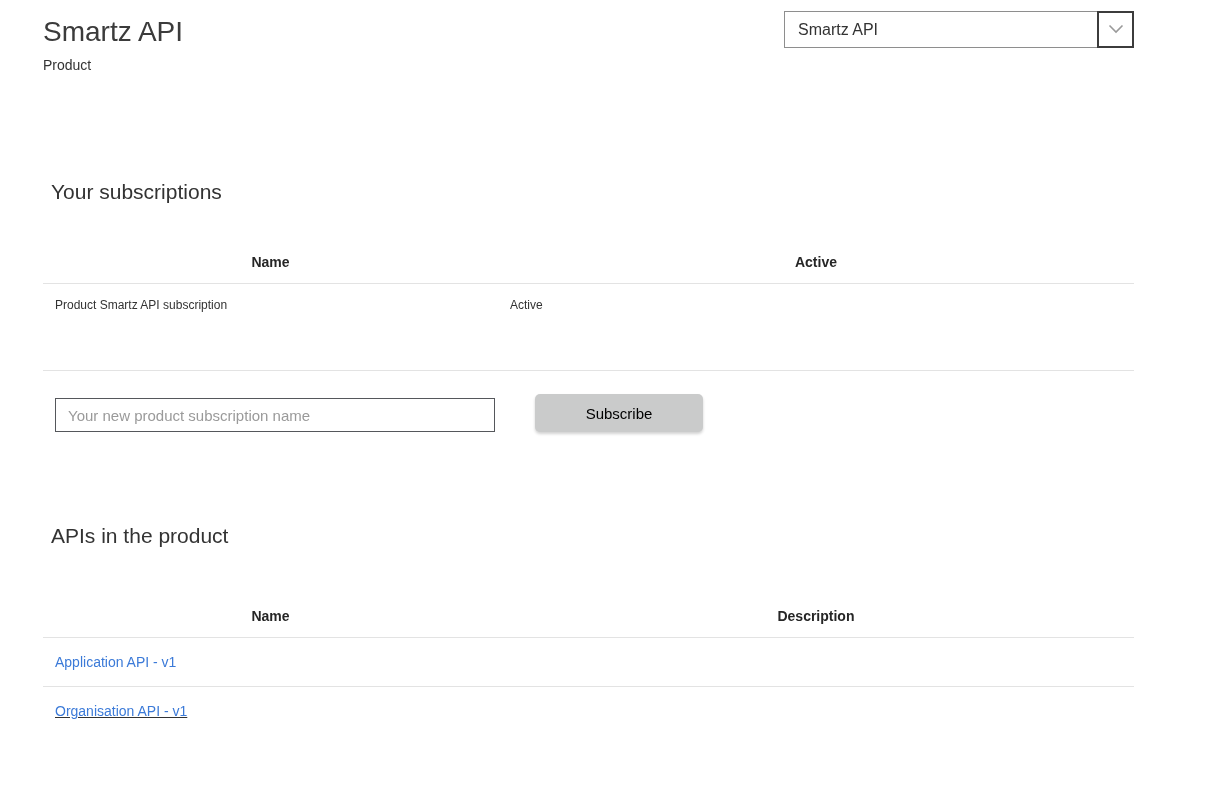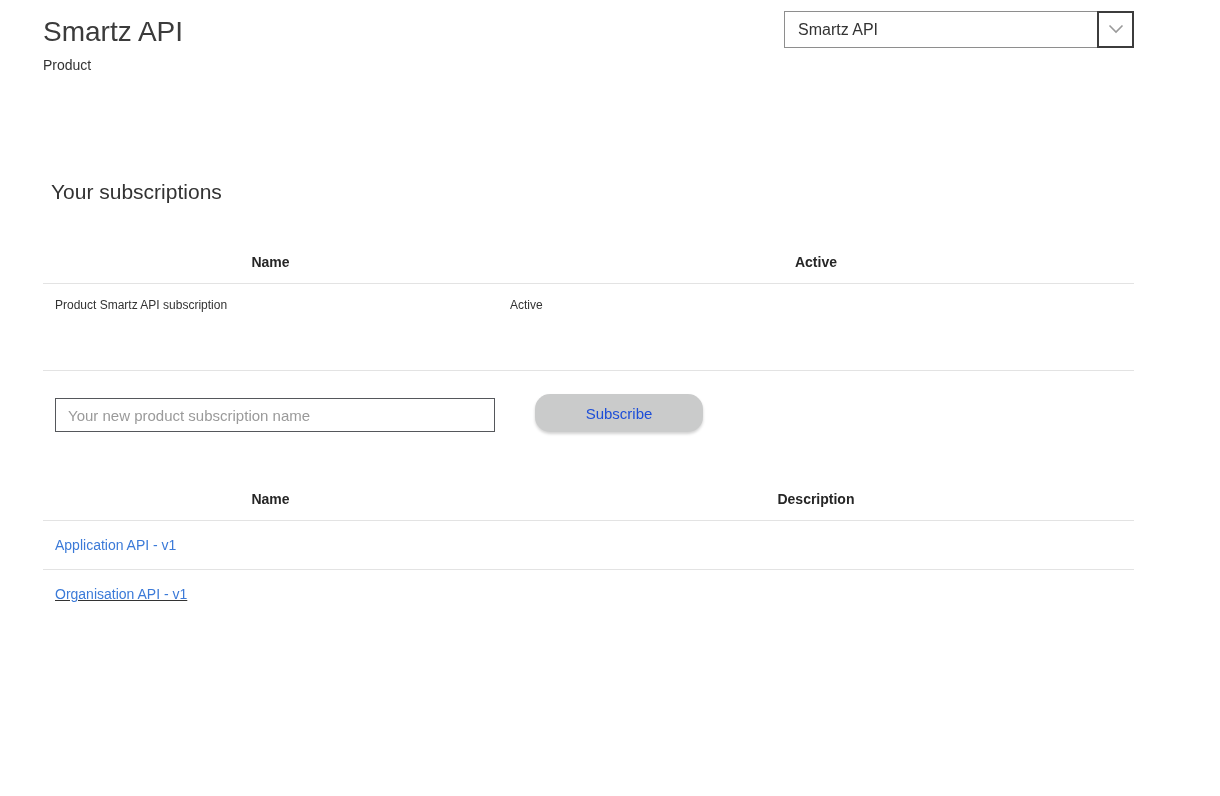--- a/index.html
+++ b/index.html
@@ -70,21 +70,21 @@
   }
   .subscription-name-input {
     width: 440px; height: 34px; border: 1px solid #55575b; background: #fff;
     padding: 0 12px; font-size: 15px; color: #333;
     font-family: "Liberation Sans", "DejaVu Sans", sans-serif;
   }
   .subscription-name-input::placeholder { color: #9a9a9a; opacity: 1; }
   .subscribe-button {
     margin-left: 24px; margin-top: 3px;
     width: 168px; height: 38px;
-    background: #cacbcb; color: #1d4ed8; border: none; border-radius: 15px;
+    background: #cacbcb; color: #000000; border: none; border-radius: 5px;
     font-size: 15px; font-family: "Liberation Sans", "DejaVu Sans", sans-serif;
     box-shadow: 0 2px 3px rgba(0,0,0,0.18); cursor: default;
   }
 
   
   .api-search {
     margin-top: 18px; width: 202px;
     display: flex; align-items: center;
     border-bottom: 1px solid #4a4a4a; padding: 3px 0 5px 2px;
   }
@@ -137,20 +137,21 @@
           <td>Active</td>
         </tr>
       </tbody>
     </table>
 
     <div class="subscribe-form">
       <input type="text" class="subscription-name-input" placeholder="Your new product subscription name" style="">
       <button class="subscribe-button">Subscribe</button>
     </div>
 
+    <h2 class="section-heading apis-heading">APIs in the product</h2>
 
 
     <table class="data-table apis-table">
       <colgroup>
           <col class="col-name">
           <col>
         </colgroup>
       <thead>
         <tr>
           <th>Name</th>

